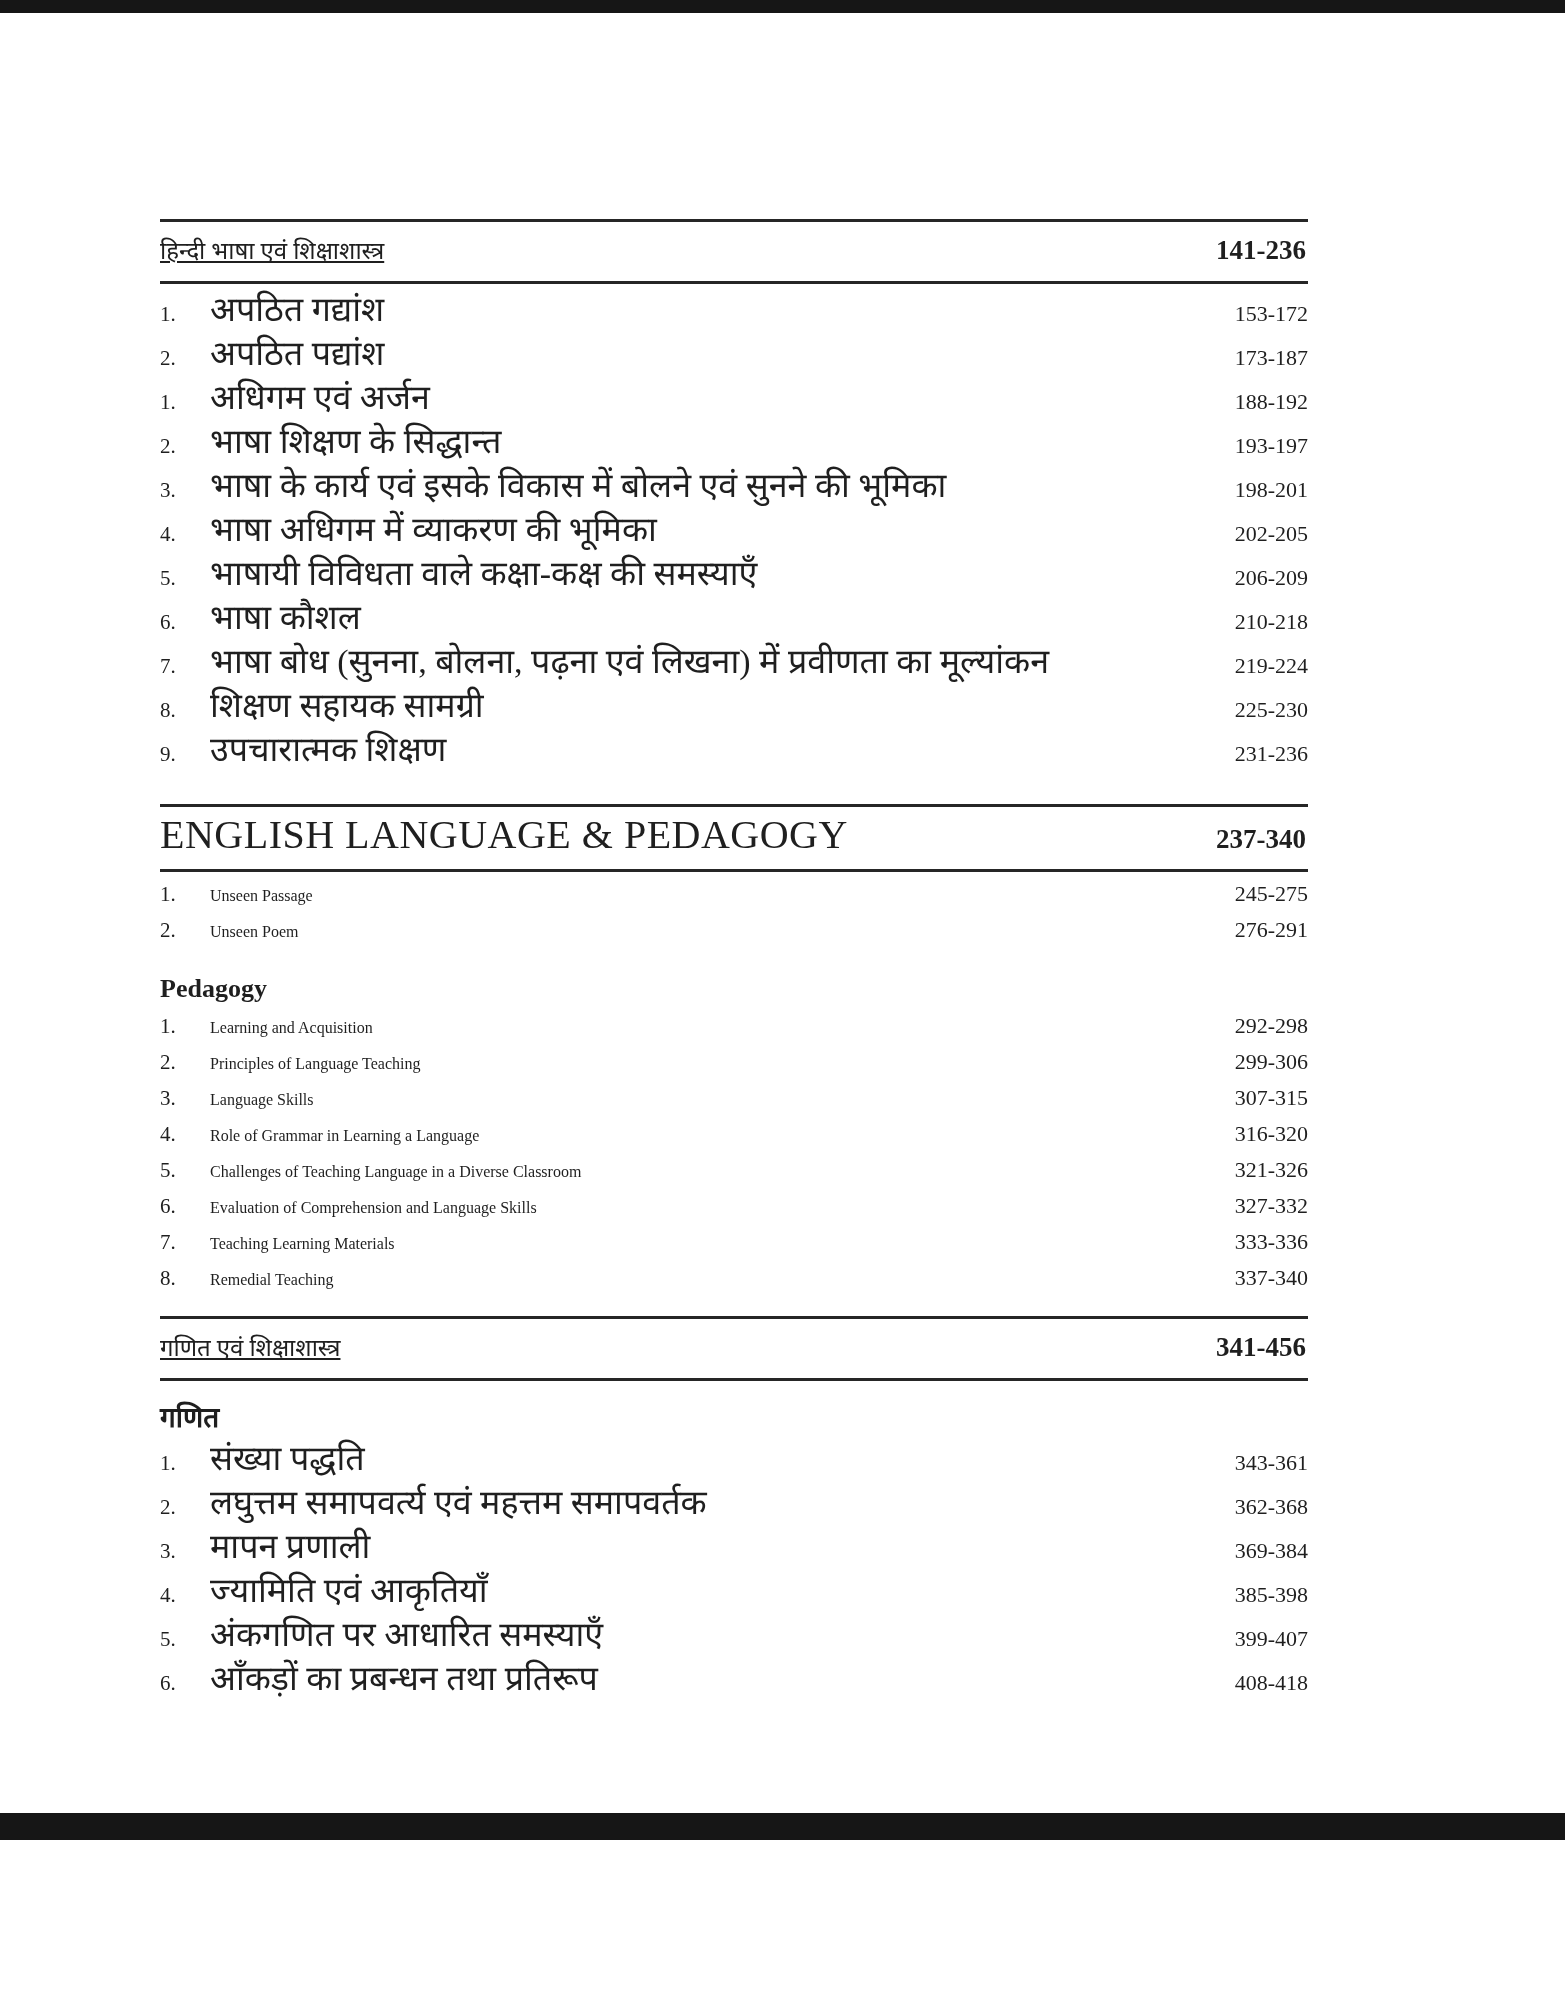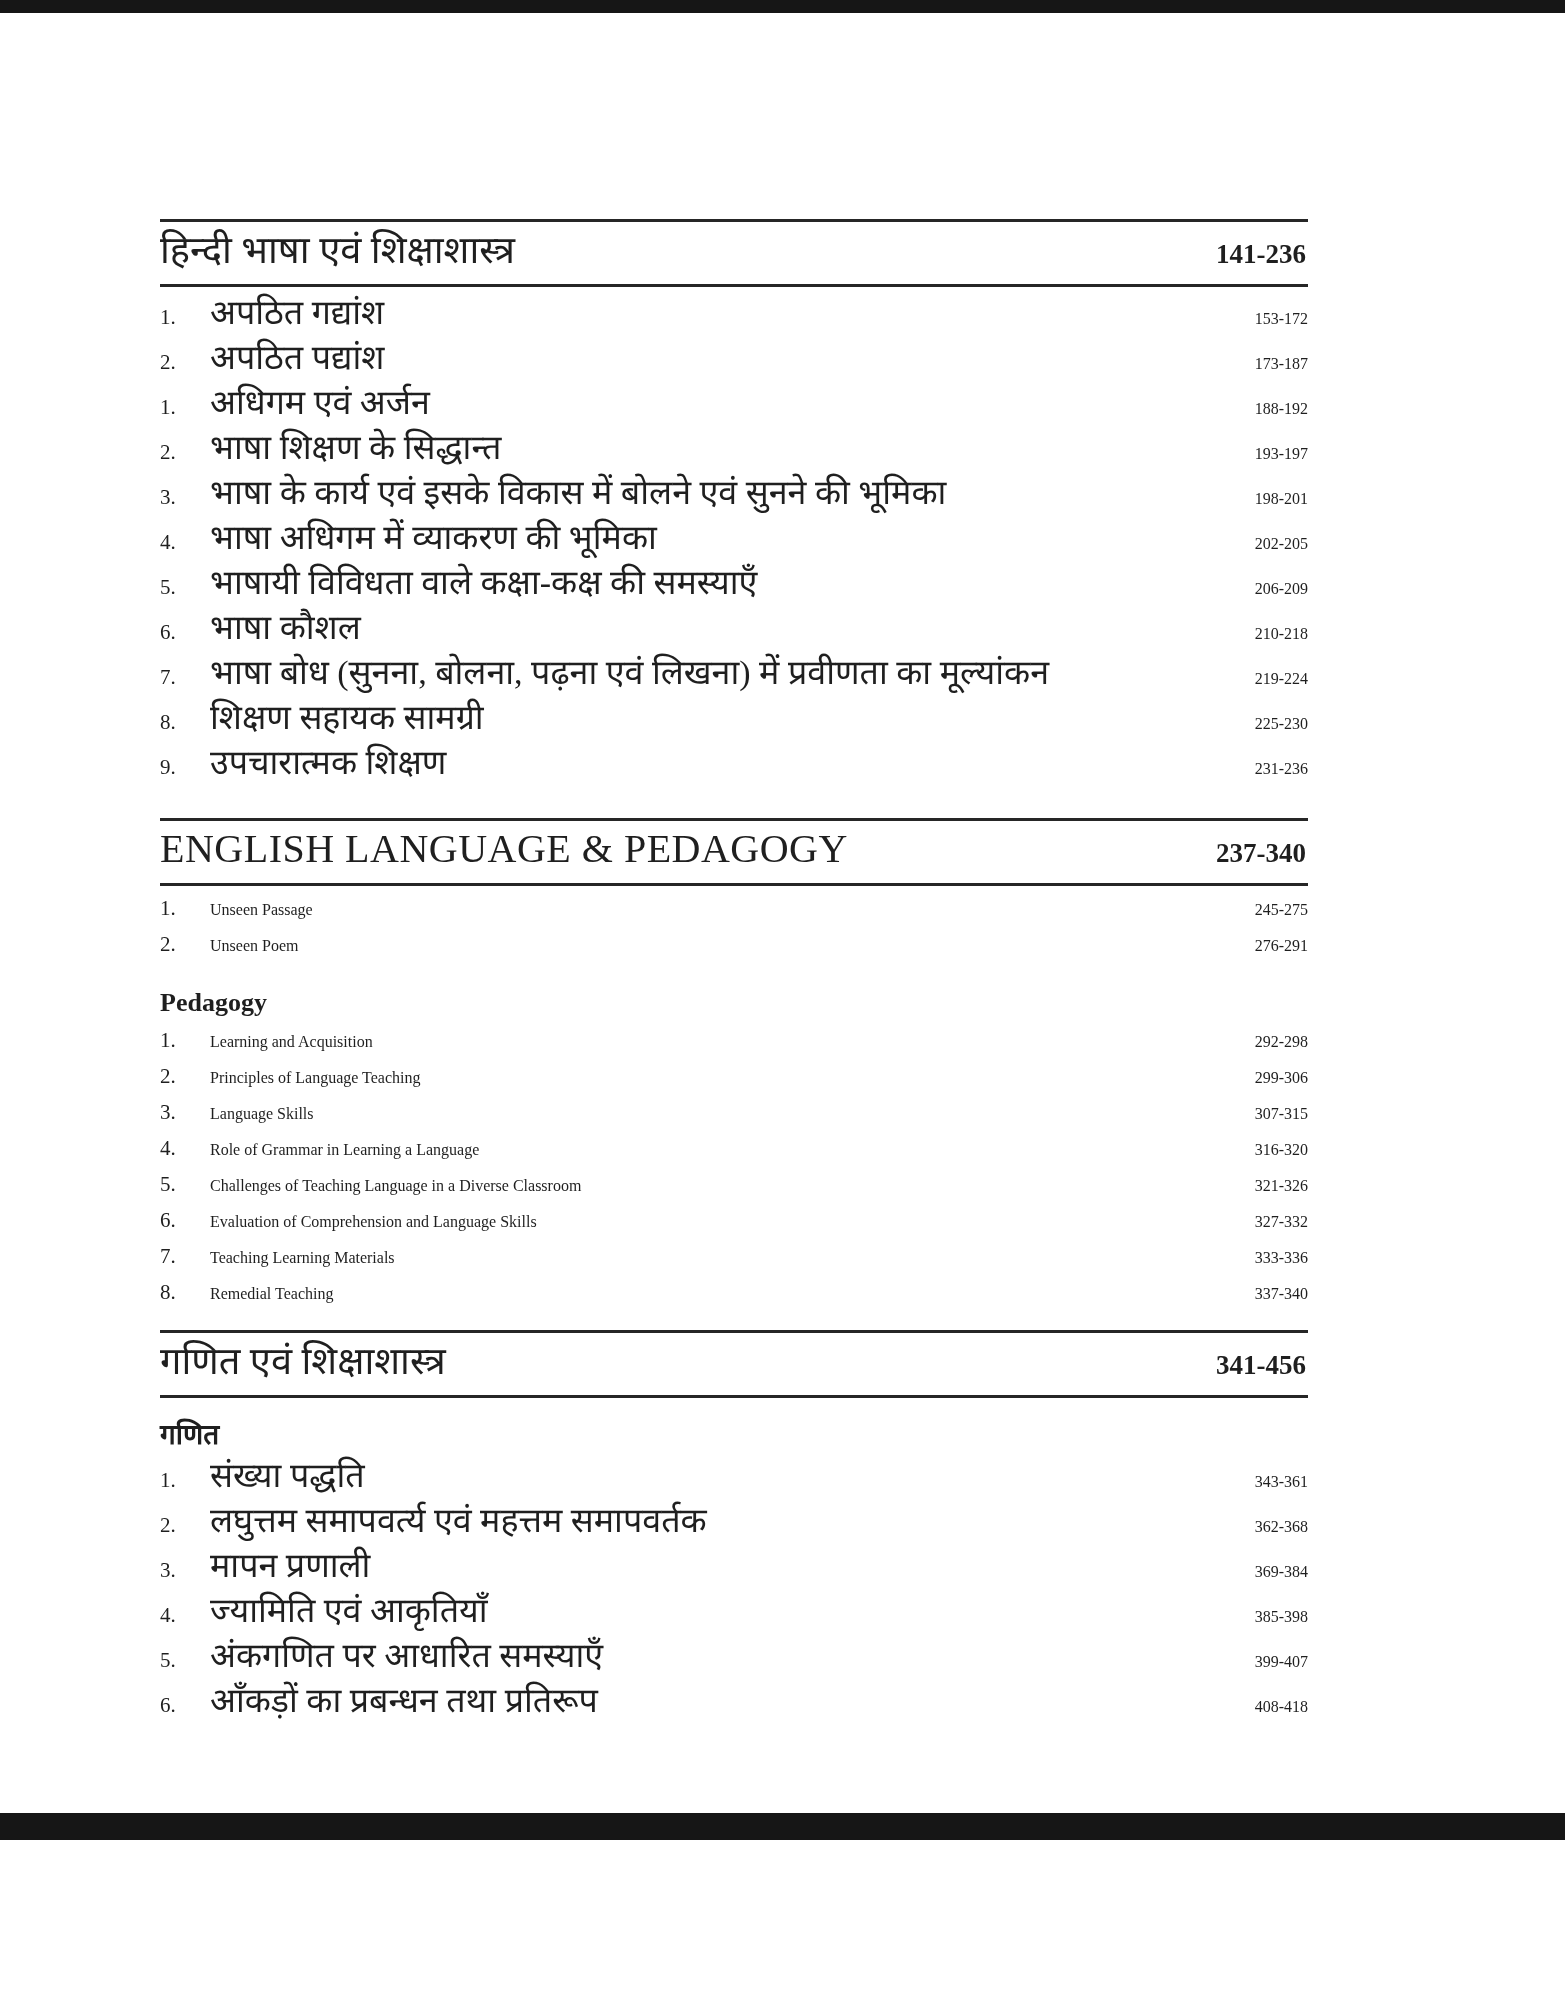--- a/index.html
+++ b/index.html
@@ -16,42 +16,42 @@
   .section { }
   .sec-1 { margin-top:36px; }
   .sec-2 { margin-top:24px; }
 
   .section-header {
     display:flex; justify-content:space-between; align-items:baseline;
     border-top:3px solid var(--rule,#262626); border-bottom:3px solid var(--rule,#262626);
     padding:9px 2px 11px 0;
   }
   .section-title { line-height:38px; }
-  .section-title.lang-hi { font-size:38px; }
+  .section-title.lang-hi { font-size:24px;text-decoration:underline; }
   .section-title.lang-en { font-size:40px; letter-spacing:0.5px; }
   .section-range { font-size:27px; font-weight:bold; line-height:38px; }
 
   .group-heading-row {
     display:flex; justify-content:space-between; align-items:baseline;
     margin-top:22px; font-weight:bold;
   }
   .group-items + .group-heading-row { margin-top:30px; }
   .group-heading { line-height:30px; }
   .group-heading.lang-hi { font-size:28px; }
   .group-heading.lang-en { font-size:26px; }
   .group-range { font-size:22px; font-weight:bold; }
 
   .group-items { }
   .item-row { display:flex; align-items:baseline; }
   .lang-hi .item-row { margin-top:12px; line-height:27px; }
   .lang-en .item-row { margin-top:10px; line-height:24px; }
   .item-num   { width:50px; flex:0 0 50px; font-size:21px; }
   .lang-hi .item-label { font-size:34px; }
   .lang-en .item-label { font-size:16px;font-family:Liberation Serif, serif; }
-  .item-range { margin-left:auto; font-size:16px; padding-left:20px; white-space:nowrap; }
+  .item-range { margin-left:auto; font-size:22px; padding-left:20px; white-space:nowrap; }
 </style>
 </head>
 <body>
 
 <div class="page" style="--bar: #161616; --rule: #262626; color: rgb(31, 31, 31);">
   <div class="scan-bar-top"></div>
   <div class="content">
       <div class="section sec-0">
         <div class="section-header">
           <div class="section-title lang-hi">हिन्दी भाषा एवं शिक्षाशास्त्र</div>

